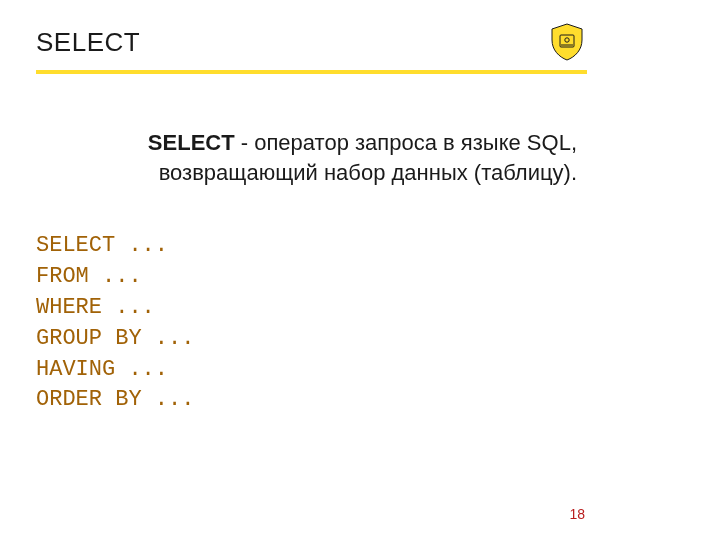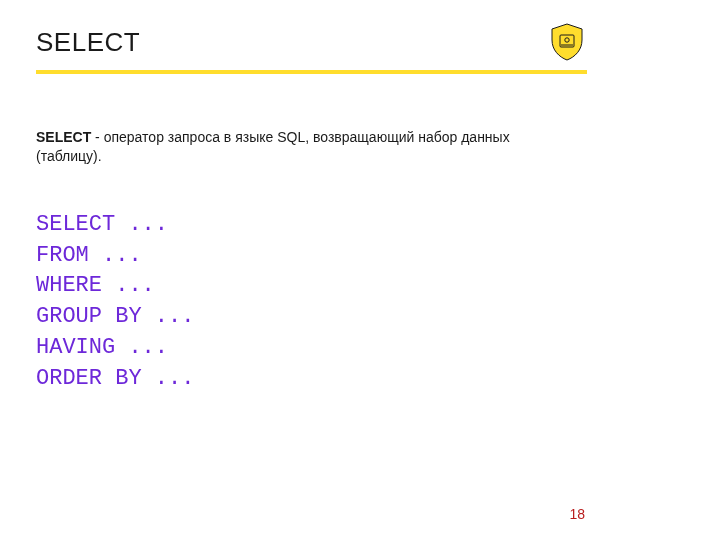--- a/index.html
+++ b/index.html
@@ -3,23 +3,23 @@
 <meta charset="utf-8">
 <style>
   * { margin: 0; padding: 0; box-sizing: border-box; }
   html, body { width: 720px; height: 540px; background: #fff; font-family: "Segoe UI", "Helvetica Neue", Arial, sans-serif; color: #1a1a1a; }
   .slide { position: relative; width: 617px; height: 540px; }
   .header { position: absolute; top: 22px; left: 36px; right: 30px; display: flex; align-items: center; justify-content: space-between; }
   .title { font-size: 26px; font-weight: 400; letter-spacing: 0.5px; }
   .logo { width: 40px; height: 40px; flex-shrink: 0; }
   .divider { position: absolute; top: 70px; left: 36px; right: 30px; height: 4px; background: #ffdd2d; }
   .body { position: absolute; top: 128px; left: 36px; right: 40px; }
-  .definition { font-size: 14px; line-height: 1.35; font-weight: 400; }
+  .definition { font-size: 22px; line-height: 1.35; font-weight: 400; text-align: right; }
   .definition .term { font-weight: 700; }
-  .code { margin-top: 44px; font-family: "Courier New", Courier, monospace; font-size: 22px; line-height: 1.4; white-space: pre; color: #6d28d9; }
+  .code { margin-top: 44px; font-family: "Courier New", Courier, monospace; font-size: 22px; line-height: 1.4; white-space: pre; color: #a16207; }
   .page-number { position: absolute; bottom: 18px; right: 32px; font-size: 14px; color: #b91c1c; }
 </style>
 </head>
 <body>
 
 <div class="slide">
   <div class="header">
     <div class="title">SELECT</div>
     <div class="logo">
       <svg viewBox="0 0 40 40" width="40" height="40">

